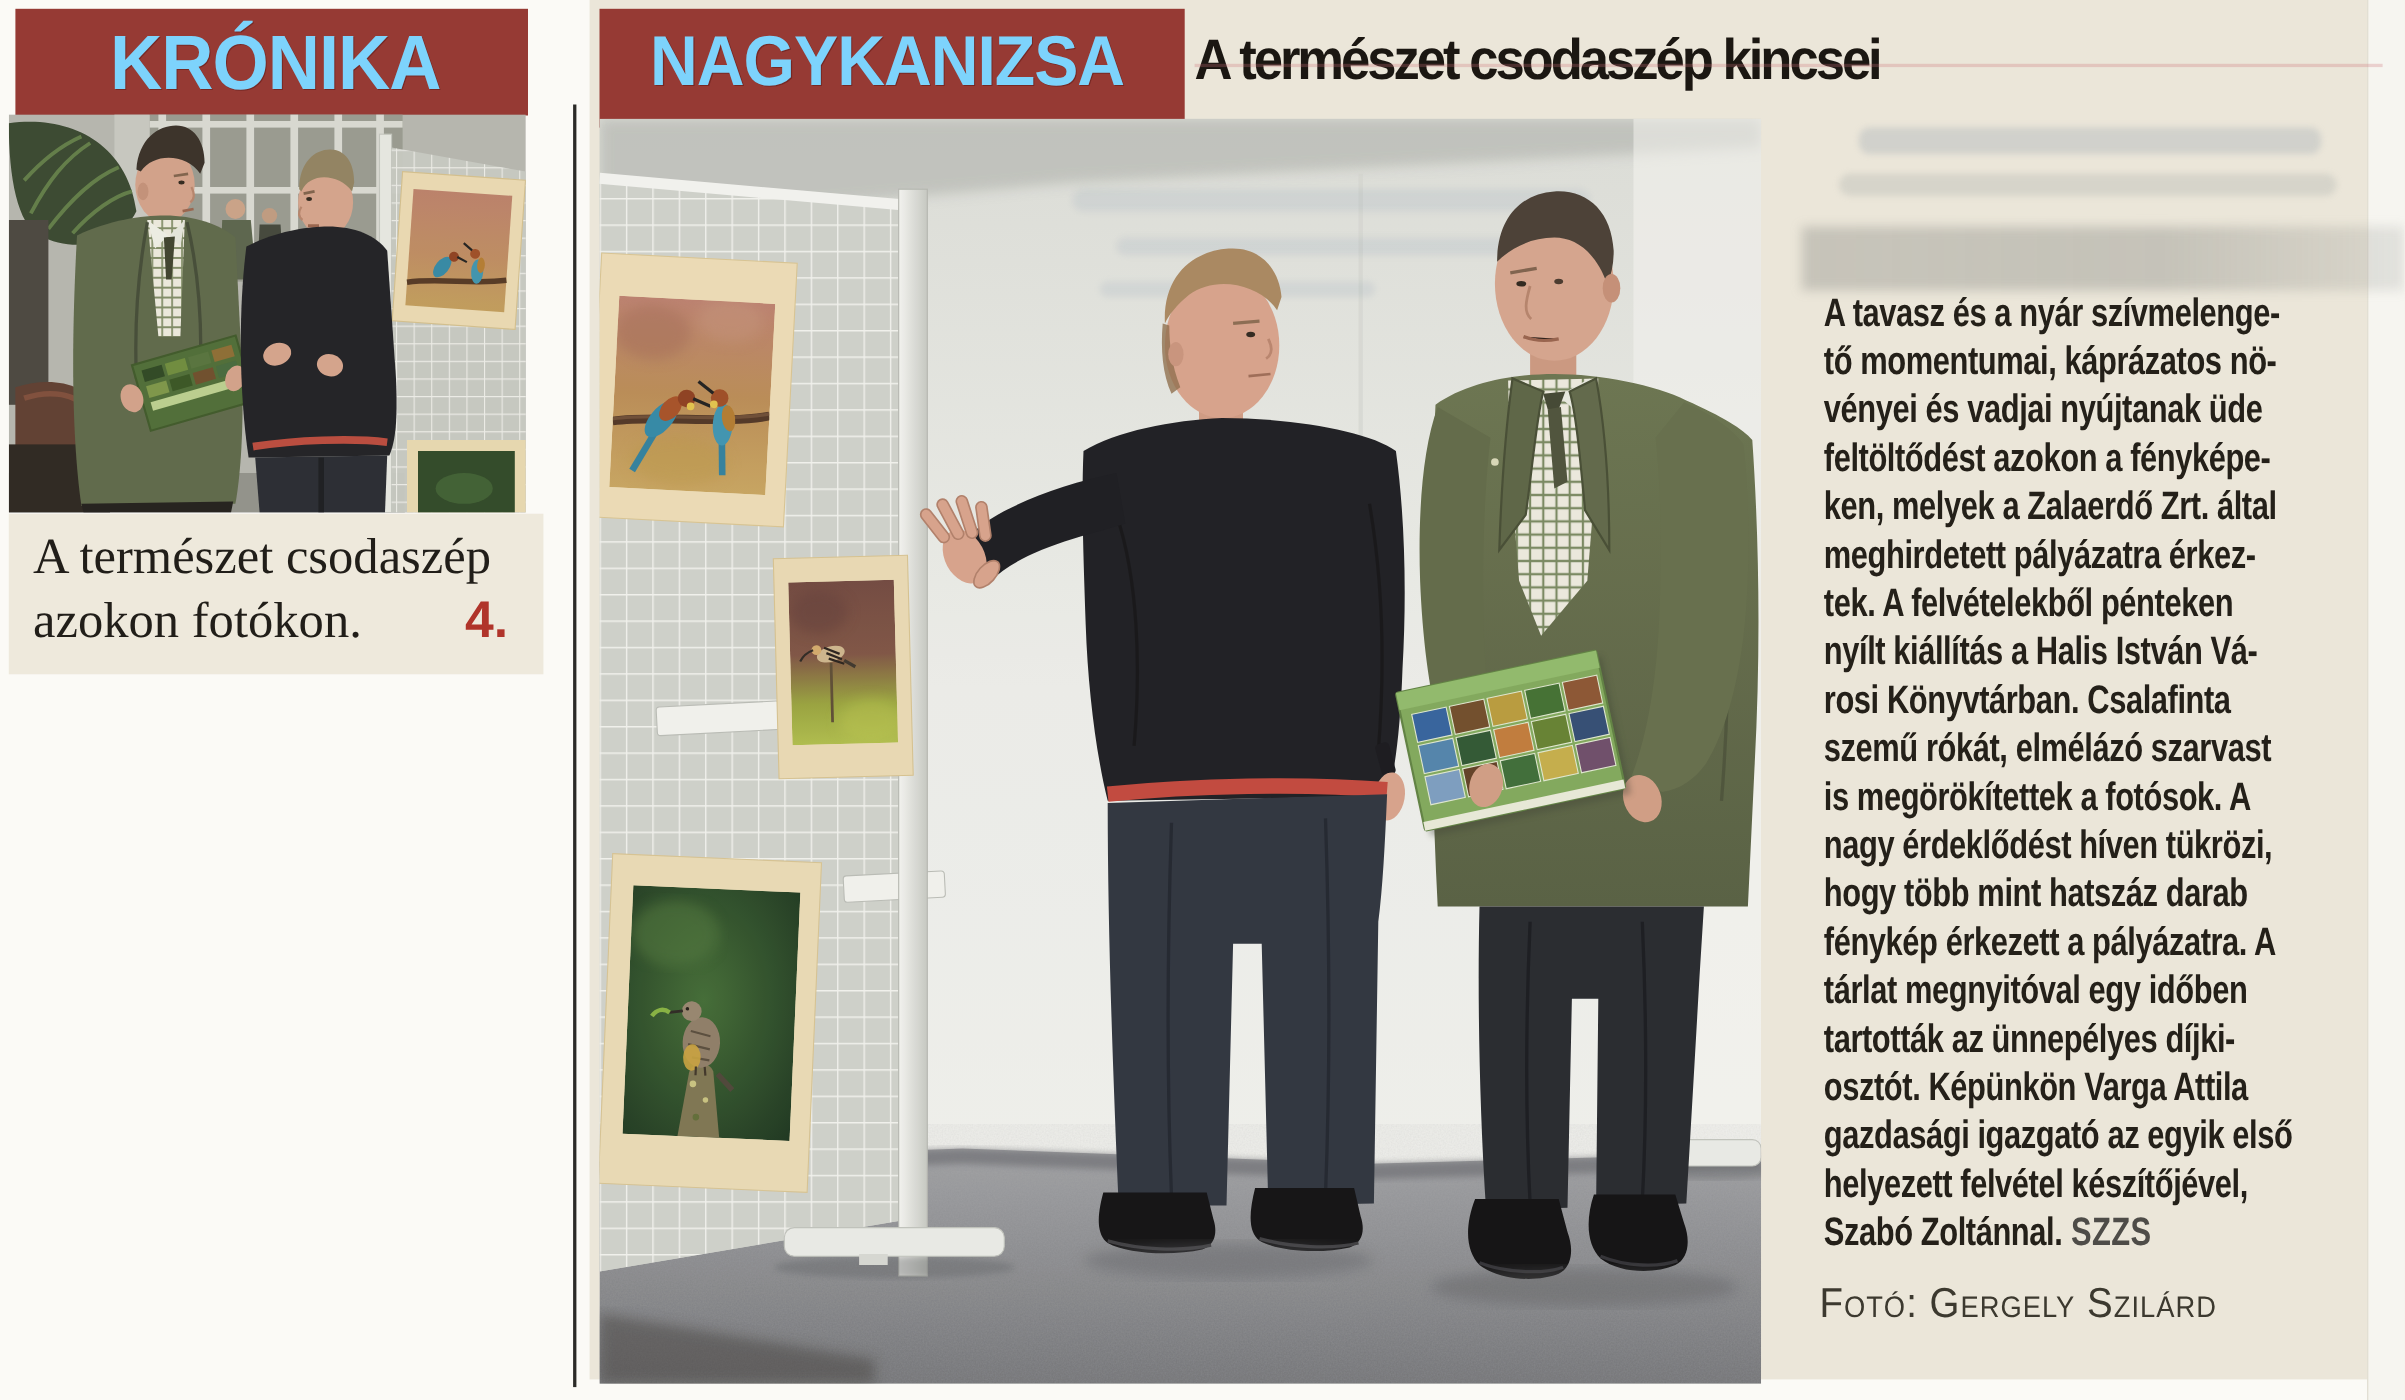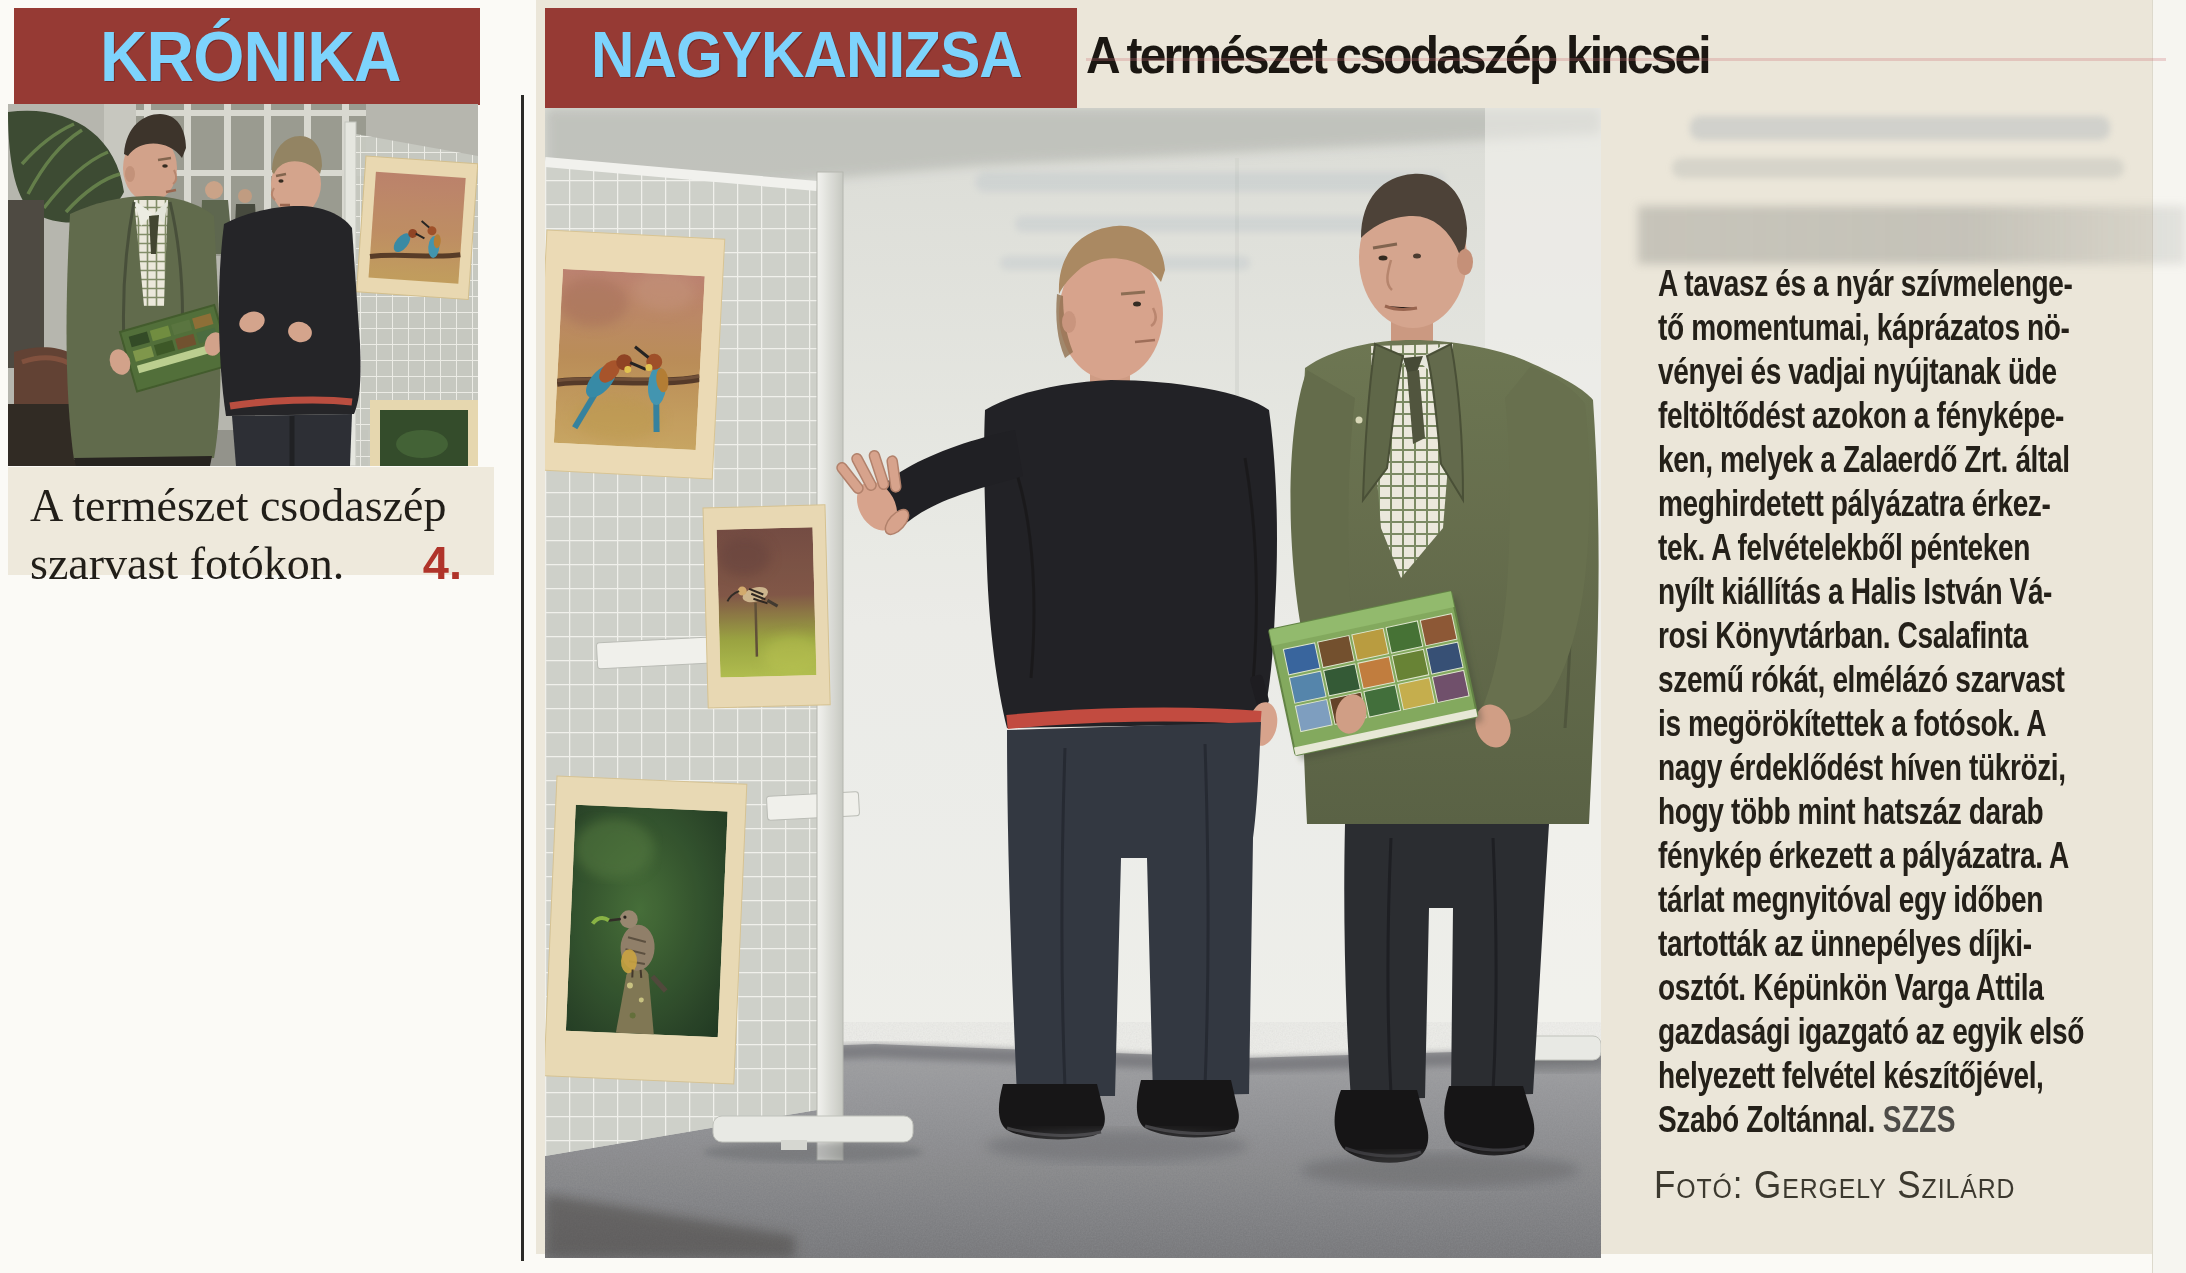--- a/index.html
+++ b/index.html
@@ -17,21 +17,21 @@
   .banner .bt{display:inline-block;transform:scaleX(.94);transform-origin:left center;letter-spacing:-1px;
     text-shadow:1px 1px 0 rgba(60,10,10,.35);}
   #kronika-banner{left:14px;top:8px;width:466px;height:97px;line-height:99px;font-size:70px;padding-left:26px;box-sizing:border-box;}
   #nagykanizsa-banner{left:545px;top:8px;width:532px;height:108px;line-height:94px;font-size:64px;padding-left:18px;box-sizing:border-box;}
   
   #headline{left:1086px;top:6px;width:1100px;height:98px;line-height:98px;color:var(--headline-ink,#1b1712);
     font-size:52px;font-weight:bold;letter-spacing:-3px;white-space:nowrap;}
   #headline .ht{display:inline-block;transform:scaleX(.92);transform-origin:left center;}
   #headline-scanline{left:1086px;top:58px;width:1080px;height:3px;background:rgba(205,110,120,.28);}
   
-  #left-caption{left:8px;top:467px;width:486px;height:108px;background:#eee9dc;
+  #left-caption{left:8px;top:467px;width:486px;height:146px;background:#eee9dc;
     font-family:"Liberation Serif", serif;color:#211e19;font-size:46px;line-height:57px;
     padding:10px 18px 0 22px;box-sizing:border-box;}
   #left-caption .row2{display:flex;justify-content:space-between;align-items:baseline;}
   #page-ref{font-family:"Liberation Sans",sans-serif;font-weight:bold;color:var(--page-ref-red,#b0342a);
     font-size:47px;padding-right:14px;}
   
   #vrule{left:521px;top:95px;width:3px;height:1166px;background:var(--rule-ink,#2b2a27);}
   
   #body-text{left:1658px;top:262px;width:600px;white-space:pre;
     font-size:36px;line-height:44px;font-weight:bold;letter-spacing:-.5px;
@@ -190,21 +190,21 @@
     <path d="M224,312 L344,310 L342,362 L228,362 Z" fill="#23262e"></path>
     <path d="M284,312 L284,362" stroke="#15171c" stroke-width="5"></path>
   </g>
   <rect width="470" height="362" fill="#d8c9a8" opacity=".06"></rect>
 </svg>
 </div>
 
 <div class="abs" id="left-caption">
   <div>A természet csodaszép</div>
   <div class="row2">
-    <span>szarvast fotókon.</span>
+    <span>azokon fotókon.</span>
     <span id="page-ref">4.</span>
   </div>
 </div>
 
 <div class="abs" id="vrule"></div>
 
 <div class="abs banner" id="nagykanizsa-banner">
   <span class="bt">NAGYKANIZSA</span>
 </div>
 <div class="abs" id="headline">

